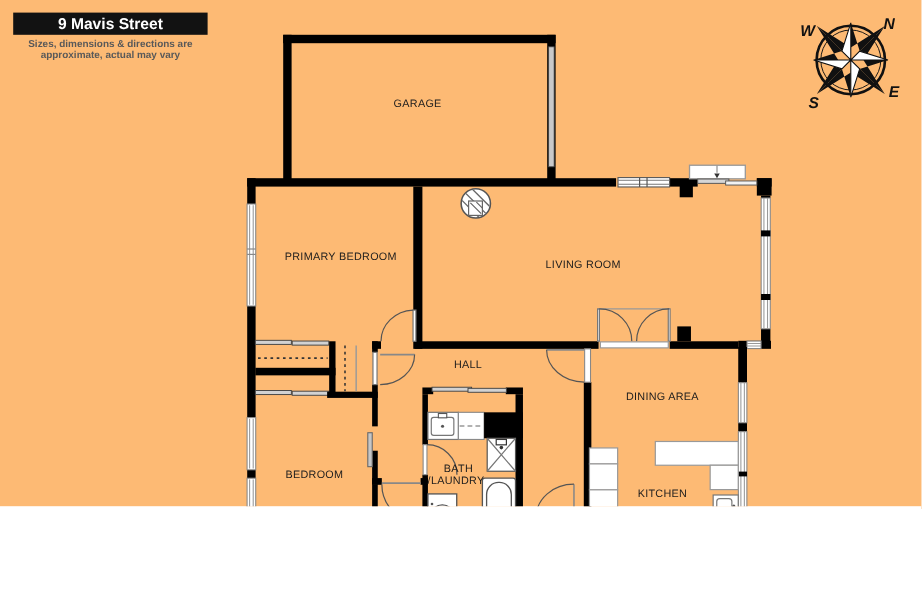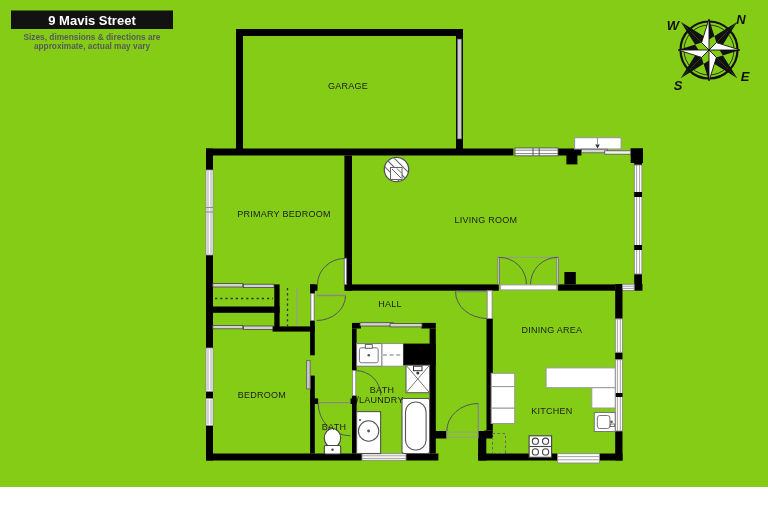--- a/index.html
+++ b/index.html
@@ -1,16 +1,16 @@
 <!DOCTYPE html>
 <html><head>
 <meta charset="utf-8">
 <style>
 html,body{margin:0;padding:0;background:#fff;}
-#page{position:relative;width:768px;height:487px;background:#84cc16;overflow:hidden;
+#page{position:relative;width:768px;height:422px;background:#fdba74;overflow:hidden;
 font-family:"Liberation Sans", sans-serif;}
 svg text{font-family:"Liberation Sans", sans-serif;}
 </style>
 </head>
 <body>
 <div id="page">
 <svg width="768" height="512" viewBox="0 0 768 512">
 
 <g>
 <rect x="11" y="10.5" width="162" height="18.5" fill="#121212"></rect>

